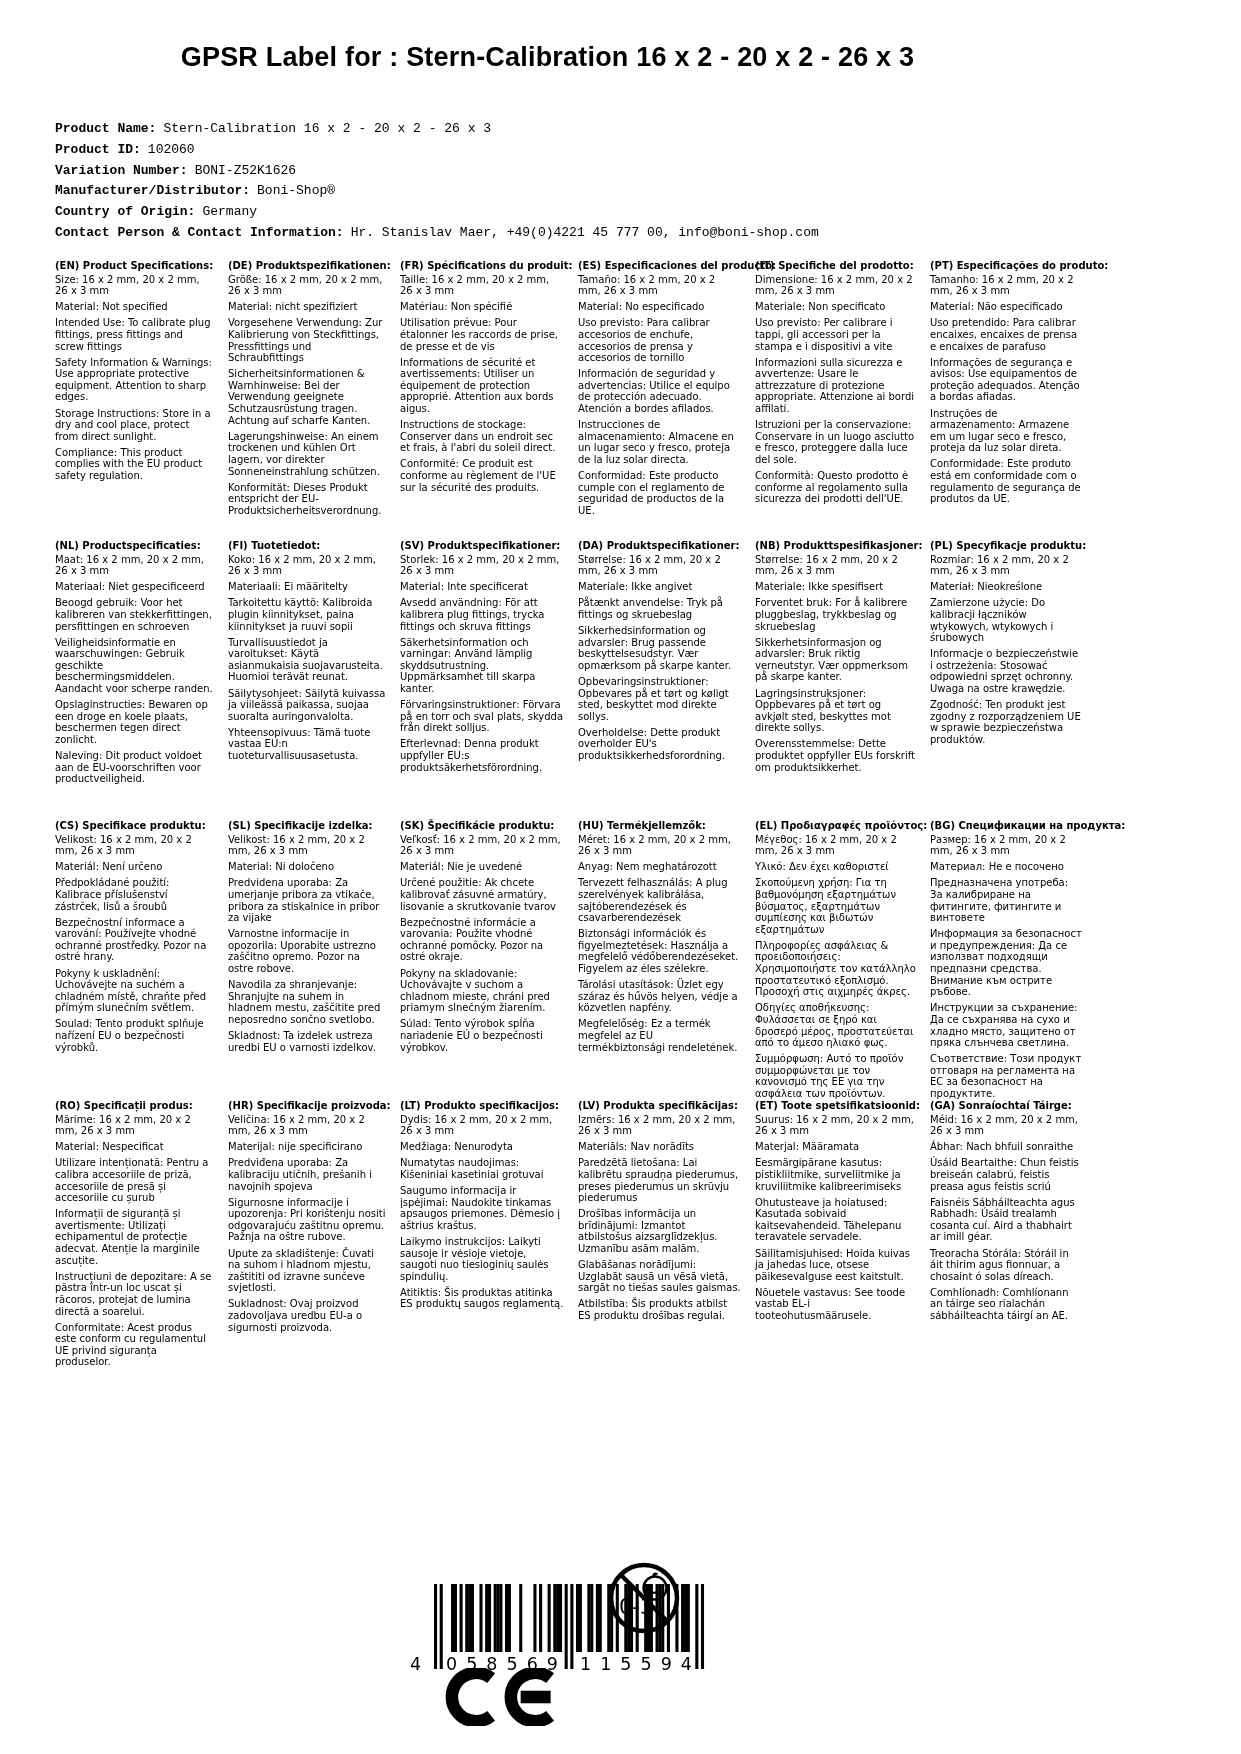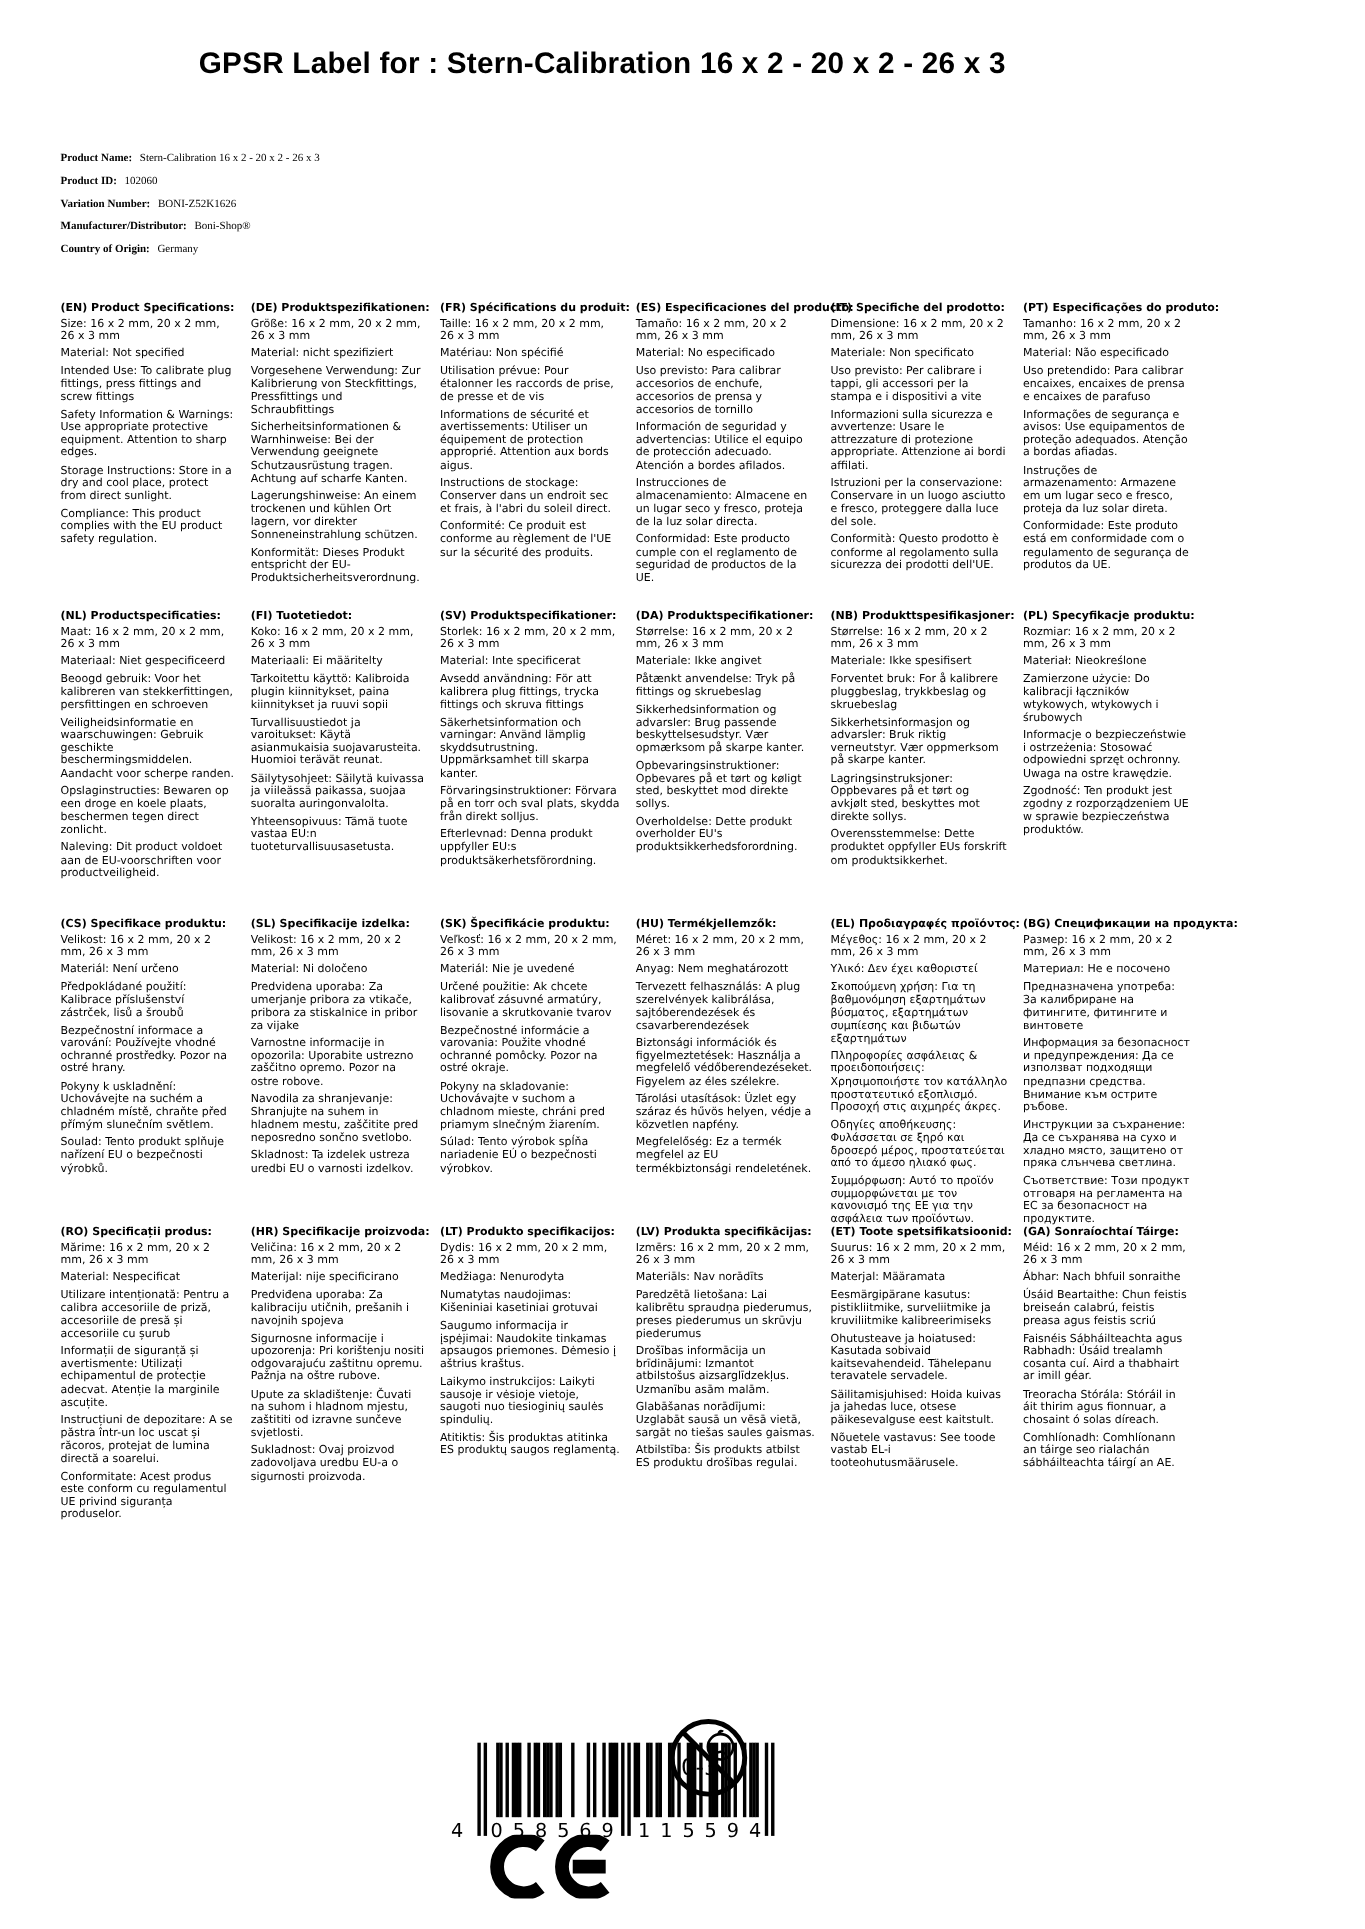--- a/index.html
+++ b/index.html
@@ -9,26 +9,26 @@
     font-family:"DejaVu Sans", sans-serif;
     overflow:hidden;
   }
   .page-title {
     position:absolute; top:42px; left:0; width:1095px;
     text-align:center; font-family:"Liberation Sans", sans-serif;
     font-size:27px; font-weight:bold; letter-spacing:0.2px;
   }
   .info {
     position:absolute; left:55px; top:119px;
-    font-family:Liberation Serif, serif;
-    font-size:10px; line-height:20.8px;margin-top:15px;
+    font-family:Liberation Mono, monospace;
+    font-size:13px; line-height:20.8px;
   }
   .info .lbl { font-weight:bold; margin-right:7px; }
   .lang-grid {
-    position:absolute; left:55px; top:275px;
+    position:absolute; left:55px; top:260px;
     display:grid;
     grid-template-columns:173px 172px 178px 177px 175px 166px;
     grid-auto-rows:280px;
   }
   .lang-block { padding-right:14px; font-size:10px; line-height:11.6px; }
   .lang-block h3 { font-size:10px; margin:0 0 2px 0; white-space:nowrap; font-weight:bold; }
   .lang-block p { margin:0 0 4.5px 0; }
   .barcode-wrap { position:absolute; left:408px; top:1584px; }
   .barcode-wrap svg text {
     font-family:"DejaVu Sans", sans-serif; font-size:17.5px; fill:#000;
@@ -49,20 +49,23 @@
     <span class="lbl">Product ID:</span><span class="val">102060</span>
   </div>
   <div>
     <span class="lbl">Variation Number:</span><span class="val">BONI-Z52K1626</span>
   </div>
   <div>
     <span class="lbl">Manufacturer/Distributor:</span><span class="val">Boni-Shop®</span>
   </div>
   <div>
     <span class="lbl">Country of Origin:</span><span class="val">Germany</span>
+  </div>
+  <div>
+    <span class="lbl">Contact Person &amp; Contact Information:</span><span class="val">Hr. Stanislav Maer, +49(0)4221 45 777 00, info@boni-shop.com</span>
   </div>
 </div>
 
 <div class="lang-grid">
     <div class="lang-block">
       <h3>(EN) Product Specifications:</h3>
       <p>Size: 16 x 2 mm, 20 x 2 mm, 26 x 3 mm</p>
       <p>Material: Not specified</p>
       <p>Intended Use: To calibrate plug fittings, press fittings and screw fittings</p>
       <p>Safety Information &amp; Warnings: Use appropriate protective equipment. Attention to sharp edges.</p>

